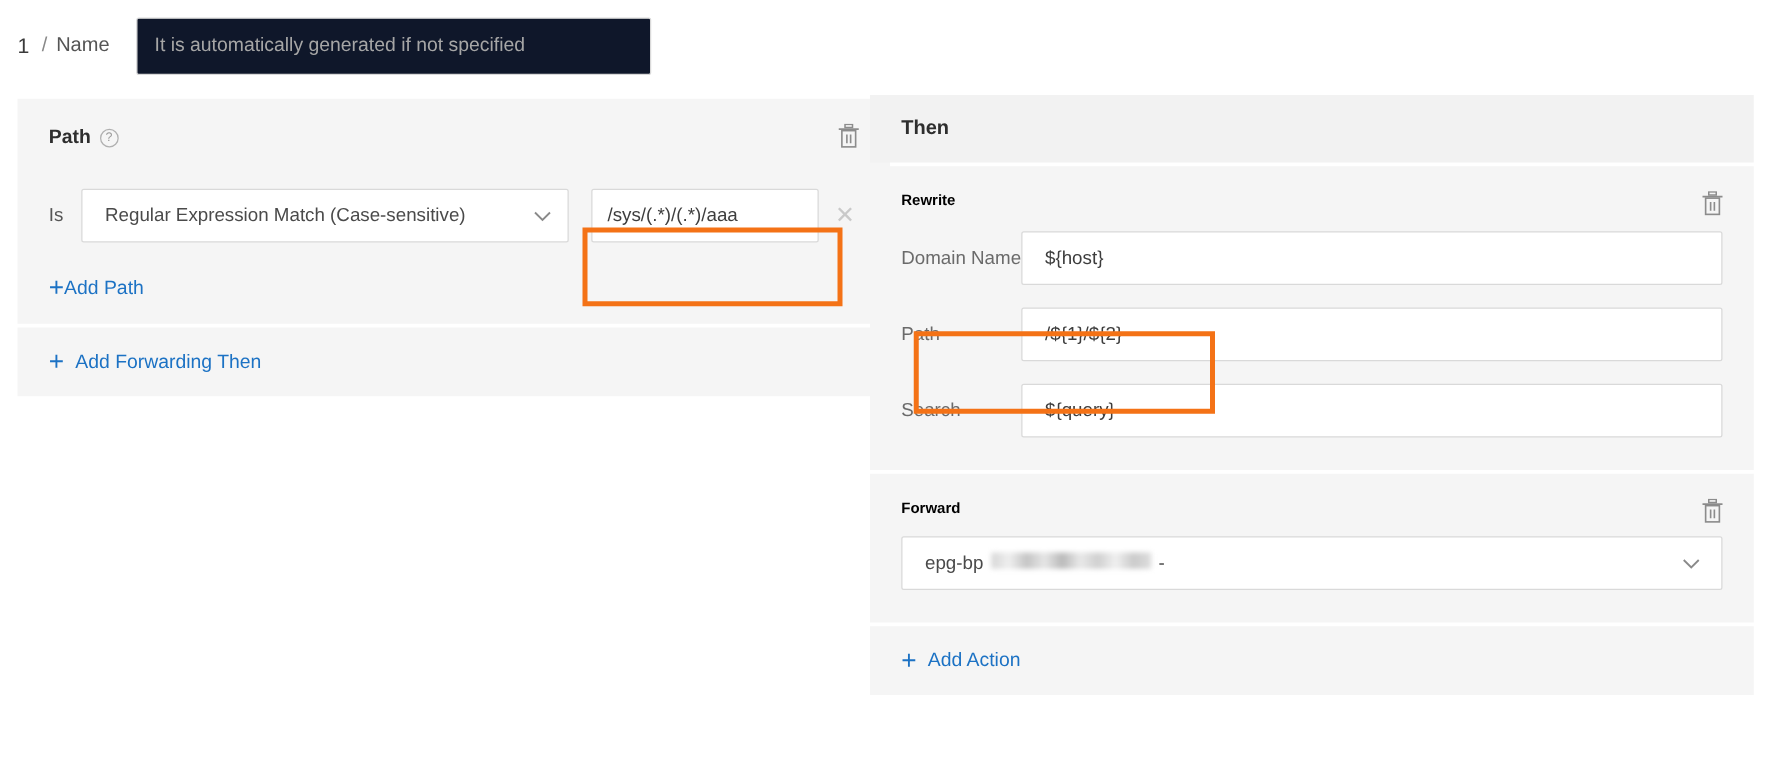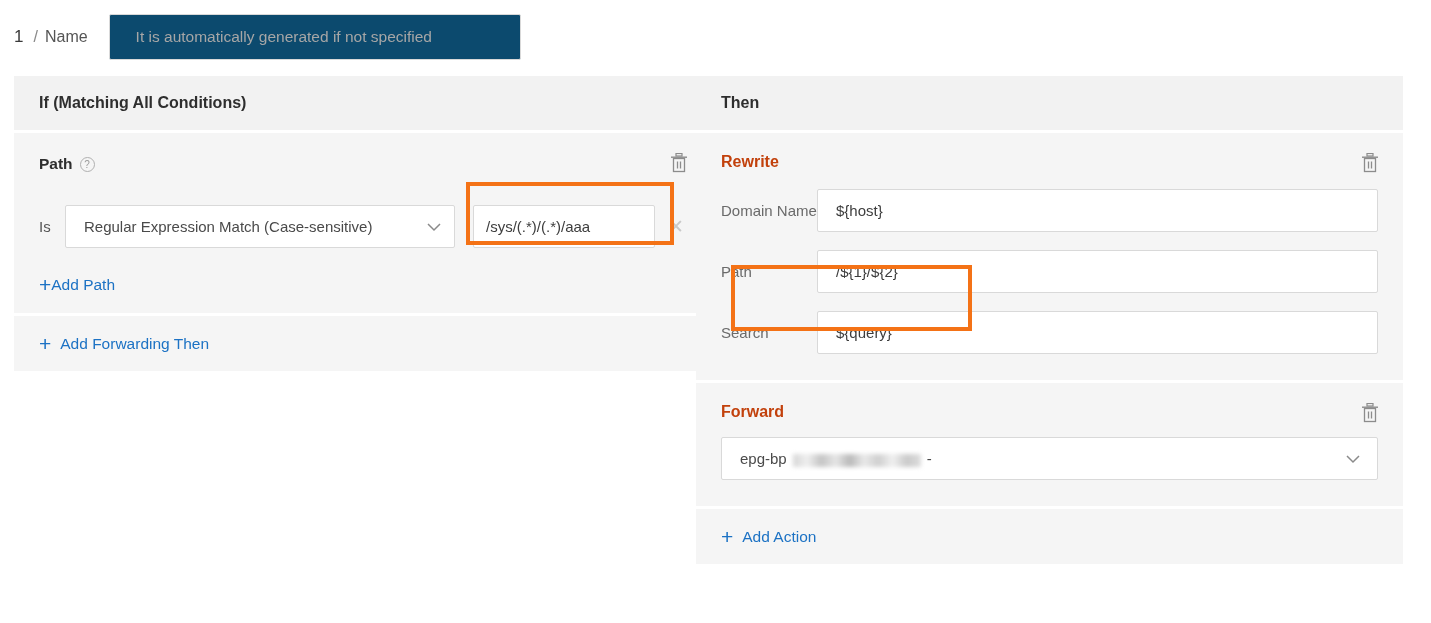--- a/index.html
+++ b/index.html
@@ -17,22 +17,22 @@
     position: absolute; left: 0; top: 0; width: 1431px; height: 73px;
     display: flex; align-items: center;
   }
   .idx {
     margin-left: 14px; font-size: 17px; color: #3a3a3a; font-weight: 400;
   }
   .slash { margin-left: 10px; font-size: 16px; color: #888; }
   .namelabel { margin-left: 7px; font-size: 16px; color: #555; }
   .nameinput {
     margin-left: 21px; width: 412px; height: 46px;
-    border: 1px solid #d9d9d9; background: #0c4a6e; border-radius: 2px;
-    display: flex; align-items: center; padding: 0 26px;
+    border: 1px solid #d9d9d9; background: #0f172a; border-radius: 2px;
+    display: flex; align-items: center; padding: 0 14px;
     font-size: 15.5px; color: #a6a6a6;
   }
 
   
   .panels { position: absolute; left: 0; top: 76px; width: 1431px; }
 
   .panel-left  { position: absolute; left: 14px;  top: 0; width: 698px; }
   .panel-right { position: absolute; left: 696px; top: 0; width: 707px; }
 
   .panel-header {
@@ -90,38 +90,38 @@
   .plus { font-size: 21px; line-height: 1; font-weight: 400; }
   .sec-addpath { padding: 0 25px 18px 25px; margin-top: 0; }
   .sec-addrule { padding: 17px 25px; }
   .sec-addrule .addlink .plus { margin-right: 9px; }
 
   
   .sec-rewrite { padding: 20px 25px 26px 25px; }
   .sec-forward { padding: 20px 25px 26px 25px; }
   .sec-addaction { padding: 17px 25px; }
   .blk-title {
-    font-size: 16px; font-weight: bold; color: #c2410c;
+    font-size: 12px; font-weight: bold; color: #000000;
   }
   .field-row { display: flex; align-items: center; margin-top: 18px; }
   .field-label {
     font-size: 15px; color: #6a6a6a; width: 96px; flex: 0 0 auto;
   }
   .text-input {
     flex: 1 1 auto; height: 43px; border: 1px solid #d9d9d9; background: #fff;
     border-radius: 2px; display: flex; align-items: center;
     padding: 14px 18px; font-size: 15px; color: #3d3d3d;
   }
   .fw-select {
     margin-top: 16px; width: 100%; height: 43px;
     border: 1px solid #d9d9d9; background: #fff; border-radius: 2px;
     display: flex; align-items: center; justify-content: space-between;
     padding: 0 16px 0 18px; font-size: 15px; color: #4a4a4a;
   }
-  .fw-text { display: flex; align-items: flex-end; gap: 0; }
+  .fw-text { display: flex; align-items: flex-start; gap: 0; }
   .blurred {
     display: inline-block; width: 128px; height: 13px; margin: 0 6px;
     background: linear-gradient(90deg,#d6d6d6,#efefef,#c4c4c4,#e6e6e6,
                 #b9b9b9,#e9e9e9,#cfcfcf,#f0f0f0,#cacaca,#dddddd);
     filter: blur(2.2px); border-radius: 1px;
   }
 
   
   .hl {
     position: absolute; border: 4px solid #f47216; pointer-events: none;
@@ -141,23 +141,20 @@
     <span class="namelabel">Name</span>
     <div class="nameinput">
       <span>It is automatically generated if not specified</span>
     </div>
   </div>
 
   <div class="panels">
 
     <div class="panel-left">
 
-      <div class="panel-header">
-        <span>If (Matching All Conditions)</span>
-      </div>
 
       <div class="section sec-path">
         <div class="trash">
           <svg viewBox="0 0 18 20" width="18" height="20" aria-hidden="true">
             <rect x="6" y="0.5" width="6" height="2.5" fill="none" stroke="#8c8c8c" stroke-width="1.2"></rect>
             <line x1="1" y1="4.2" x2="17" y2="4.2" stroke="#8c8c8c" stroke-width="1.4"></line>
             <rect x="3.5" y="5.5" width="11" height="13" fill="none" stroke="#8c8c8c" stroke-width="1.3"></rect>
             <line x1="7.5" y1="8.5" x2="7.5" y2="15.5" stroke="#8c8c8c" stroke-width="1.3"></line>
             <line x1="10.5" y1="8.5" x2="10.5" y2="15.5" stroke="#8c8c8c" stroke-width="1.3"></line>
           </svg>

